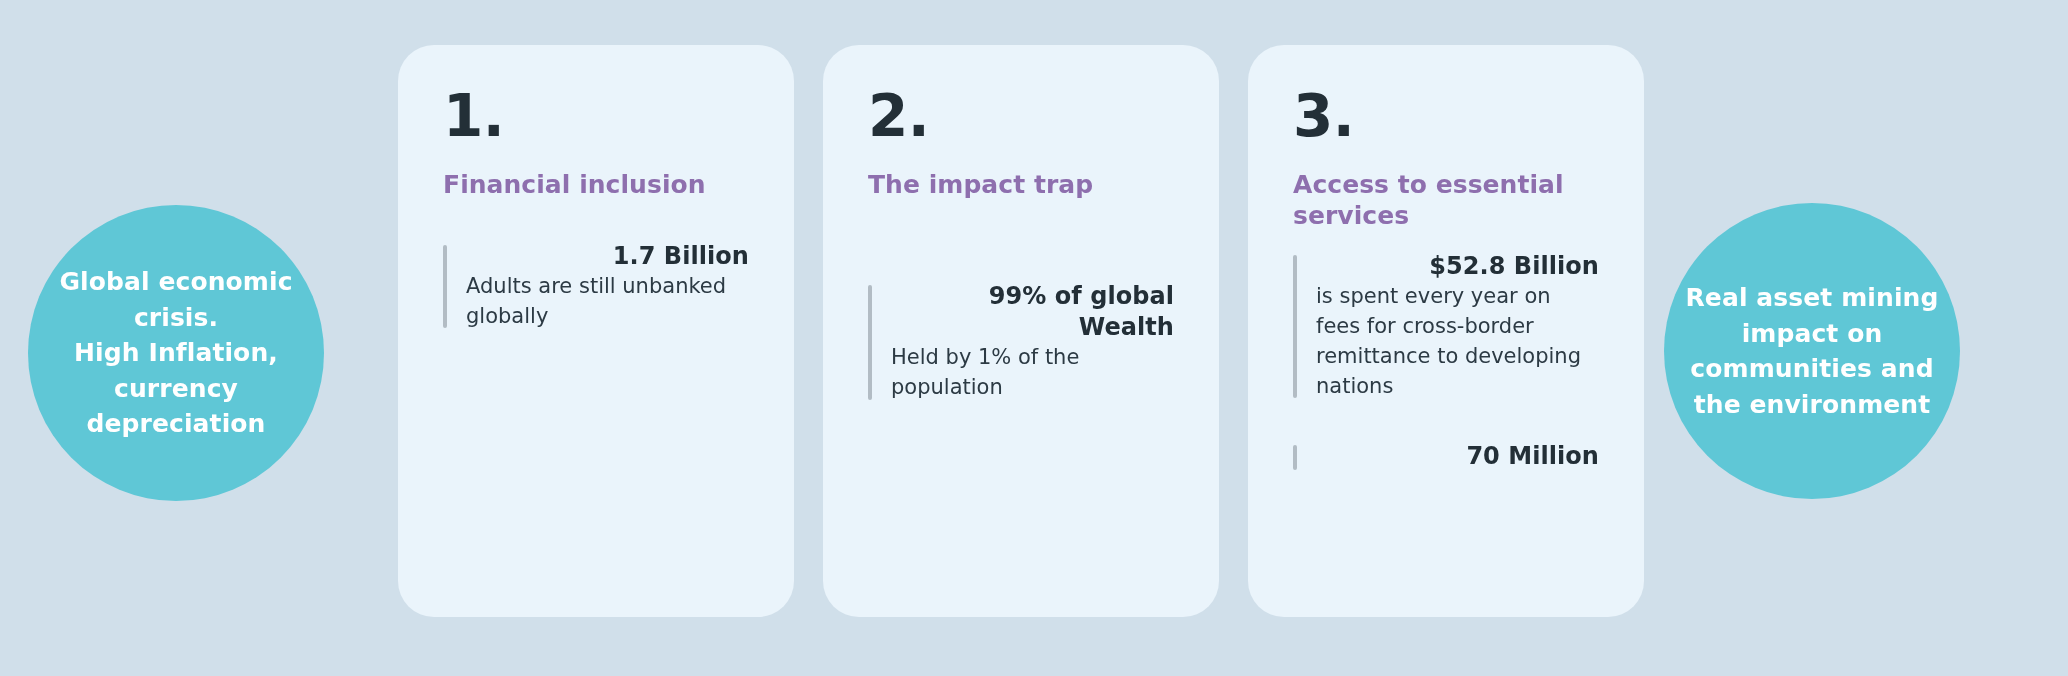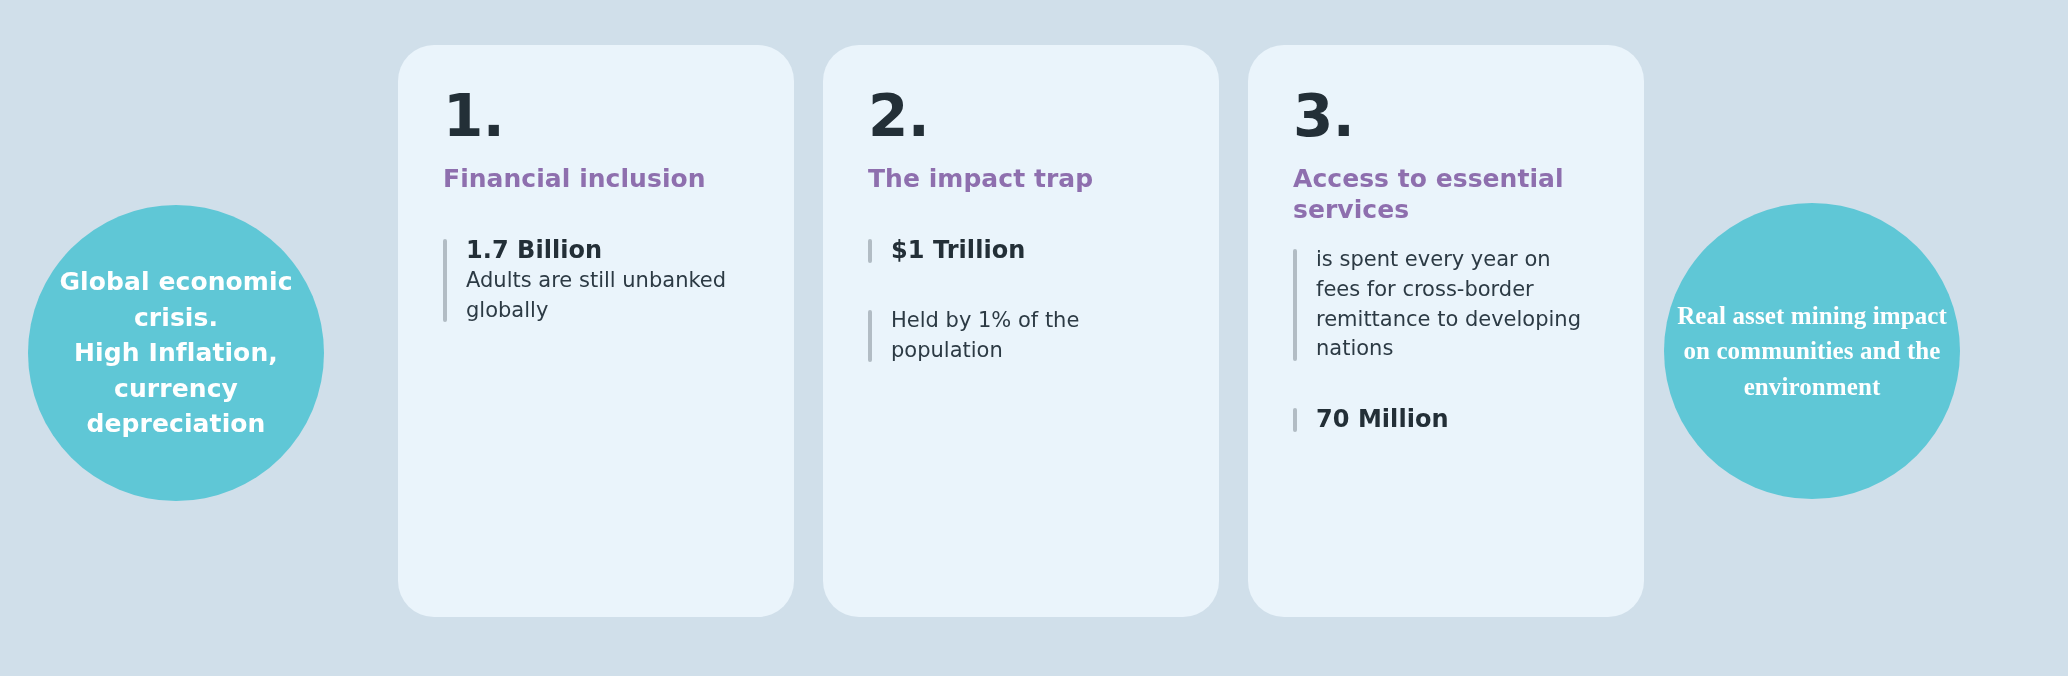--- a/index.html
+++ b/index.html
@@ -44,21 +44,20 @@
     width: 296px;
     height: 296px;
     text-align: center;
   }
 
   .circle-right {
     left: 1664px;
     top: 203px;
     width: 296px;
     height: 296px;
-    font-family: Liberation Serif, serif;
   }
 
   .circle-text {
     padding: 0 22px;
     white-space: pre-line;
   }
 
   .circle-right .circle-text { padding: 0 12px; }
 
   
@@ -81,21 +80,21 @@
 
   .card-number {
     font-size: 58px;
     font-weight: 700;
     color: #232f37;
     line-height: 1;
     letter-spacing: -0.5px;
   }
 
   .card-title {
-    margin-top: 19px;
+    margin-top: 25px;
     font-size: 25px;
     font-weight: 700;
     color: #8e6fae;
     line-height: 1.22;
     letter-spacing: 0.05px;
     white-space: pre-line;
   }
 
   .stats {
     margin-top: 40px;
@@ -121,20 +120,21 @@
     background: #b2bcc4;
     border-radius: 2px;
   }
 
   .stat-value {
     font-size: 24px;
     font-weight: 700;
     color: #232f37;
     line-height: 1.3;
     letter-spacing: 0.05px;
+    text-align: right;
   }
 
   .stat-desc {
     font-size: 21px;
     font-weight: 400;
     color: #2c3a44;
     line-height: 1.42;
     white-space: pre-line;
   }
 
@@ -162,33 +162,34 @@
           <div class="stat-desc">Adults are still unbanked globally</div>
         </div>
       </div>
     </div>
 
     <div class="card card-2">
       <div class="card-number">2.</div>
       <div class="card-title">The impact trap</div>
       <div class="stats">
         <div class="stat">
-          <div class="stat-value">$1 Trillion</div>
-        </div>
-        <div class="stat">
+        </div>
+        <div class="stat">
+          <div class="stat-value">99% of global Wealth</div>
           <div class="stat-desc">Held by 1% of the population</div>
         </div>
       </div>
     </div>
 
     <div class="card card-3">
       <div class="card-number">3.</div>
       <div class="card-title">Access to essential services</div>
       <div class="stats">
         <div class="stat">
+          <div class="stat-value">$52.8 Billion</div>
           <div class="stat-desc">is spent every year on fees for cross-border remittance to developing nations</div>
         </div>
         <div class="stat">
           <div class="stat-value">70 Million</div>
         </div>
       </div>
     </div>
 
   </div>
 

